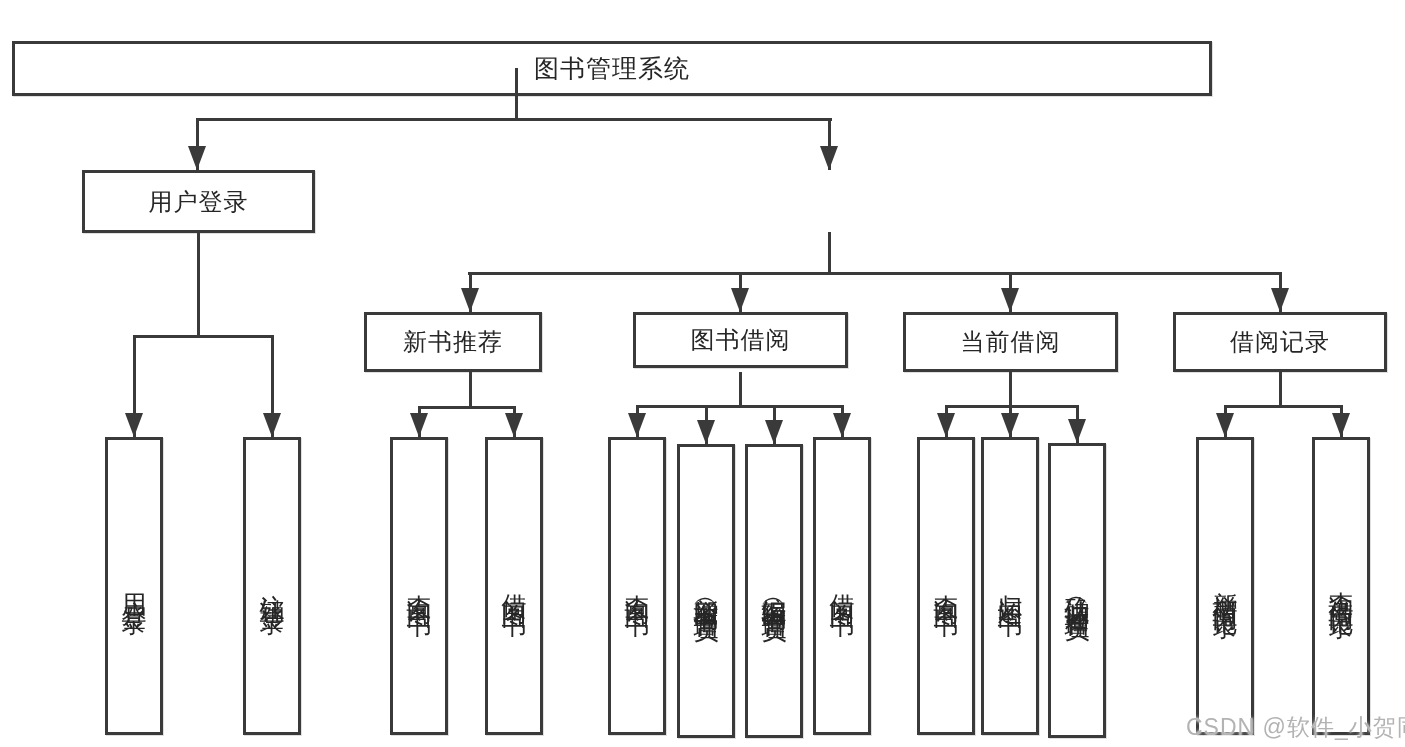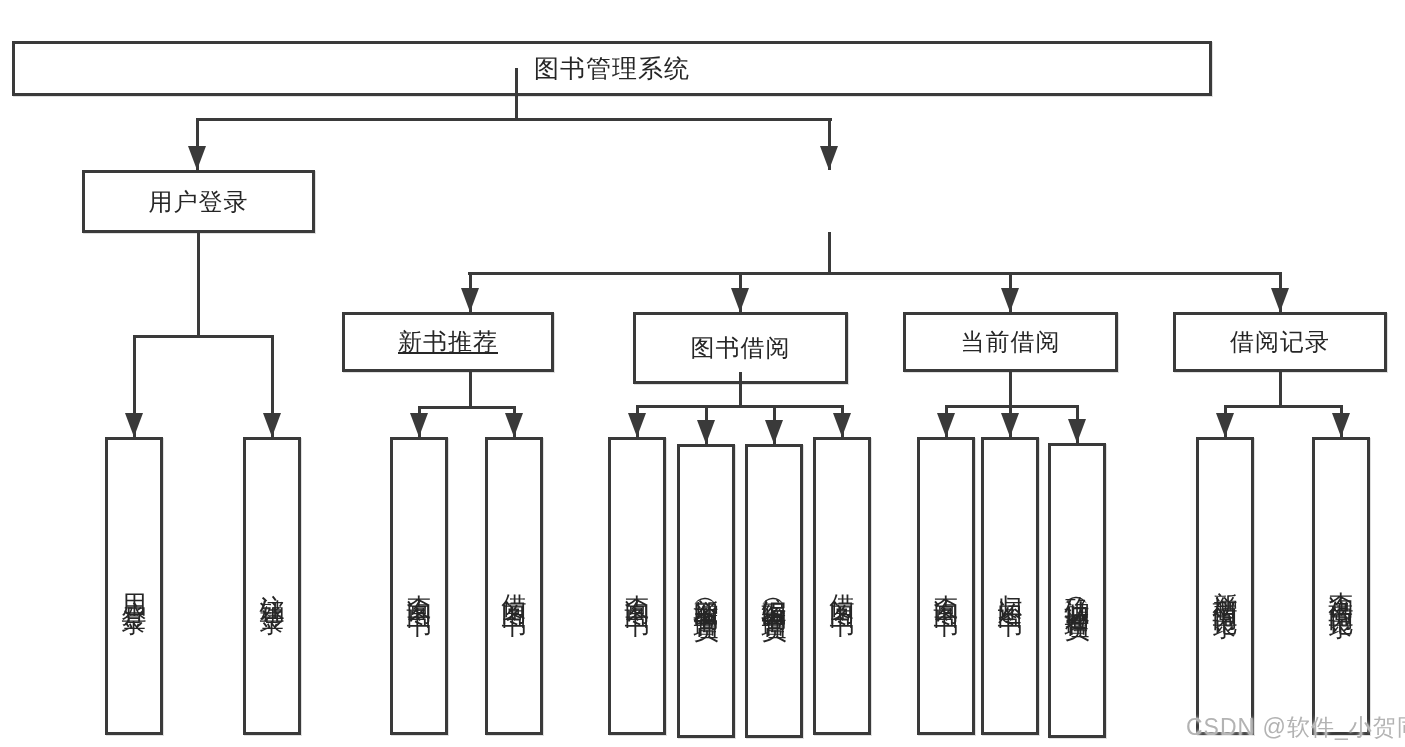--- a/index.html
+++ b/index.html
@@ -81,22 +81,22 @@
   <div class="hl" style="left:468px;top:272px;width:814px;"></div>
   <div class="vl" style="left:469px;top:272px;height:40px;"></div>
   <div class="vl" style="left:739px;top:272px;height:40px;"></div>
   <div class="vl" style="left:1009px;top:272px;height:40px;"></div>
   <div class="vl" style="left:1279px;top:272px;height:40px;"></div>
   <div class="ar" style="left:461px;top:288px;"></div>
   <div class="ar" style="left:731px;top:288px;"></div>
   <div class="ar" style="left:1001px;top:288px;"></div>
   <div class="ar" style="left:1271px;top:288px;"></div>
 
-  <div class="hbox" style="left:342px;top:312px;width:212px;height:60px;text-decoration:underline;">新书推荐</div>
-  <div class="hbox" style="left:633px;top:312px;width:215px;height:72px;">图书借阅</div>
+  <div class="hbox" style="left:364px;top:312px;width:178px;height:60px;">新书推荐</div>
+  <div class="hbox" style="left:633px;top:312px;width:215px;height:56px;">图书借阅</div>
   <div class="hbox" style="left:1173px;top:312px;width:214px;height:60px;">借阅记录</div>
   <div class="hbox" style="left:903px;top:312px;width:215px;height:60px;">当前借阅</div>
 
   <div class="vl" style="left:469px;top:372px;height:37px;"></div>
   <div class="hl" style="left:418px;top:406px;width:98px;"></div>
   <div class="vl" style="left:418px;top:406px;height:31px;"></div>
   <div class="vl" style="left:513px;top:406px;height:31px;"></div>
   <div class="ar" style="left:410px;top:413px;"></div>
   <div class="ar" style="left:505px;top:413px;"></div>
 

